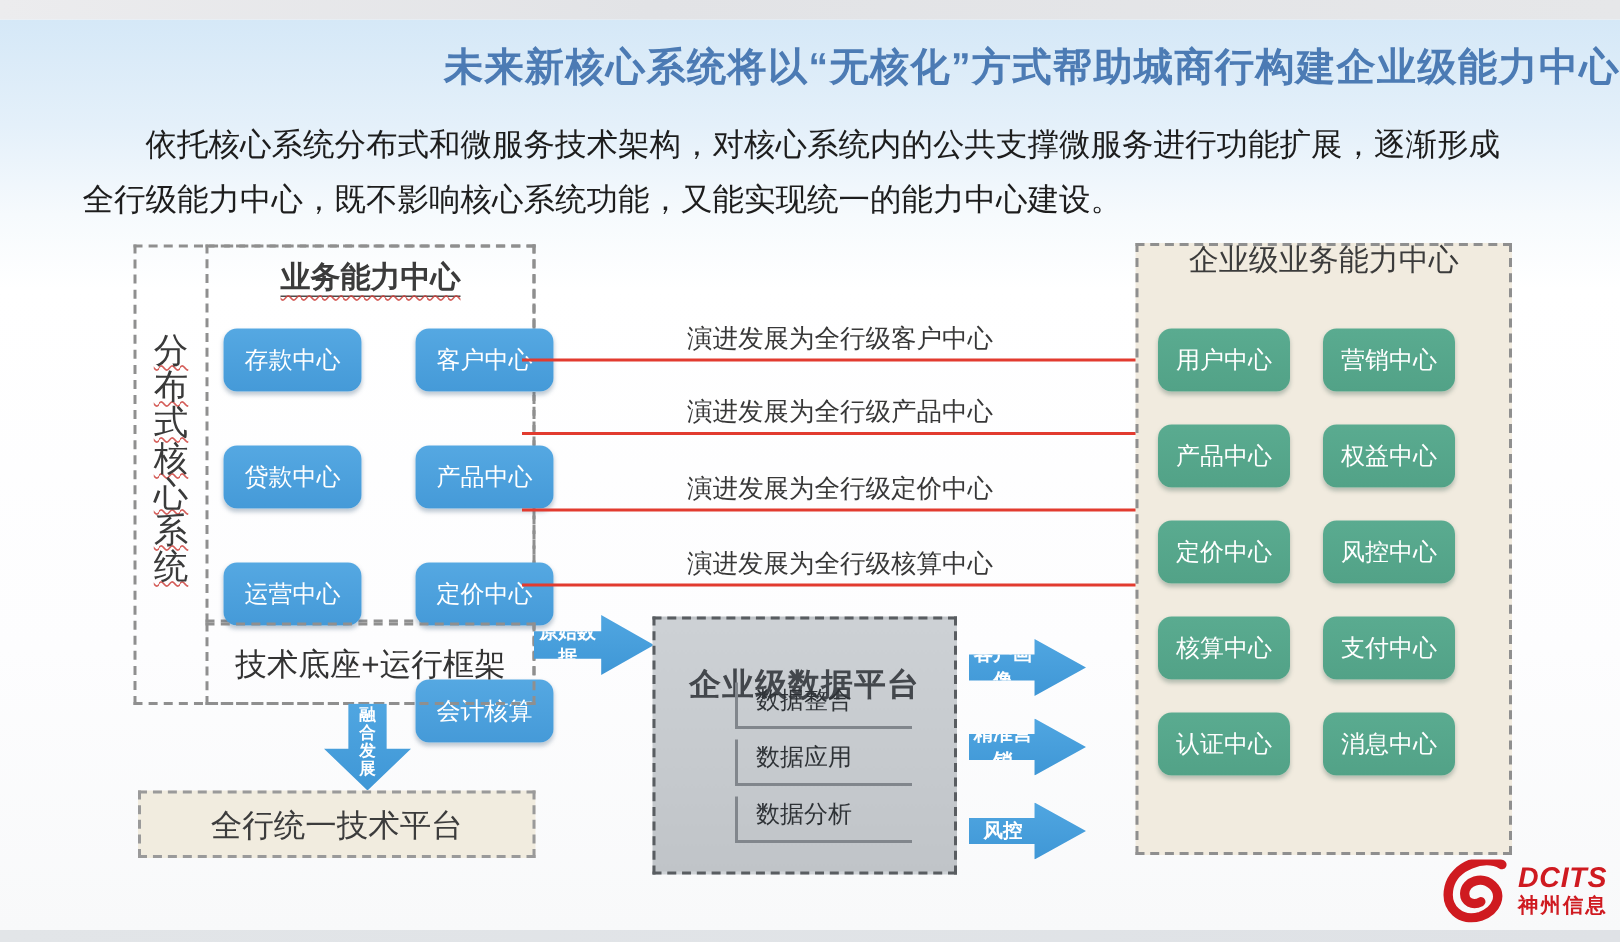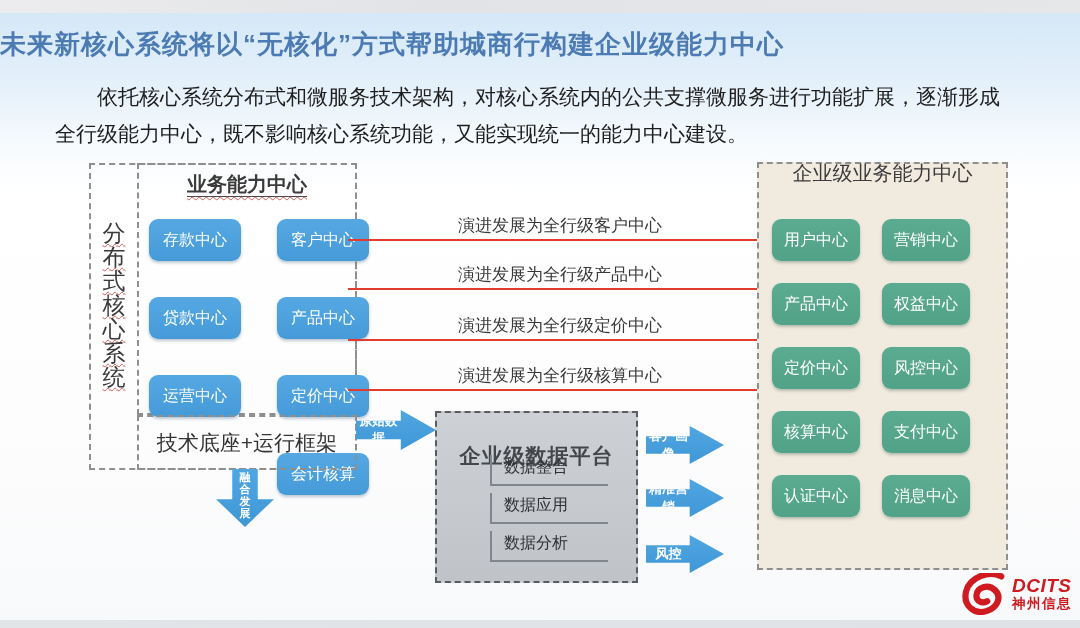--- a/index.html
+++ b/index.html
@@ -1,21 +1,21 @@
 <!DOCTYPE html>
 <html><head>
 <meta charset="utf-8">
 <style>
   html,body{margin:0;padding:0;background:#e9e9eb;font-family:"Liberation Sans","DejaVu Sans",sans-serif;}
   .stage{position:relative;width:1080px;height:628px;overflow:hidden;background:#fff;}
   .strip-top{position:absolute;left:0;top:0;width:1080px;height:13px;background:linear-gradient(90deg,#ececee,#e2e3e6 40%,#e6e7e9);}
   .strip-bottom{position:absolute;left:0;top:620px;width:1080px;height:8px;background:linear-gradient(90deg,#e2e5e8,#dfe2e6);}
   .slide-bg{position:absolute;left:0;top:13px;width:1080px;height:607px;
     background:linear-gradient(180deg,#d5e8f7 0px,#e4f0fa 70px,#f6fafd 130px,#ffffff 180px,#fdfdfe 420px,#f8f9fa 607px);}
-  .title{position:absolute;left:0;top:27px;width:1080px;text-align:left;font-size:26px;font-weight:bold;color:#4c7bb4;letter-spacing:1px;}
+  .title{position:absolute;left:0;top:27px;width:1080px;text-align:right;font-size:26px;font-weight:bold;color:#4c7bb4;letter-spacing:1px;}
   .para{position:absolute;left:55px;top:78px;width:960px;font-size:21px;line-height:37px;color:#1d1d1d;font-weight:500;}
   .para .l1{text-indent:2em;}
 
   
   .dashed{position:absolute;border:2px dashed #8f8f8f;box-sizing:border-box;}
   .outer-left{left:89px;top:163px;width:268px;height:307px;}
   .inner-biz{left:137px;top:163px;width:220px;height:252px;}
   .inner-tech{left:137px;top:415px;width:220px;height:55px;}
   .cream{background:#f1ecdf;border-color:#9a9a9a;}
   .left-platform{left:92px;top:527px;width:265px;height:45px;display:flex;align-items:center;justify-content:center;
@@ -104,20 +104,21 @@
     <div class="btn btn-blue">会计核算</div>
   </div>
 
   <div class="dashed inner-tech"></div>
   <div class="tech-label">技术底座+运行框架</div>
 
   <div class="block-arrow down-arrow">
     <span>融合发展</span>
   </div>
 
+  <div class="dashed cream left-platform">全行统一技术平台</div>
 
   <div class="evo-label" style="top:214px">演进发展为全行级客户中心</div>
   <div class="evo-line" style="top:239px"></div>
   <div class="evo-label" style="top:263px">演进发展为全行级产品中心</div>
   <div class="evo-line" style="top:288px"></div>
   <div class="evo-label" style="top:314px">演进发展为全行级定价中心</div>
   <div class="evo-line" style="top:339px"></div>
   <div class="evo-label" style="top:364px">演进发展为全行级核算中心</div>
   <div class="evo-line" style="top:389px"></div>
 

